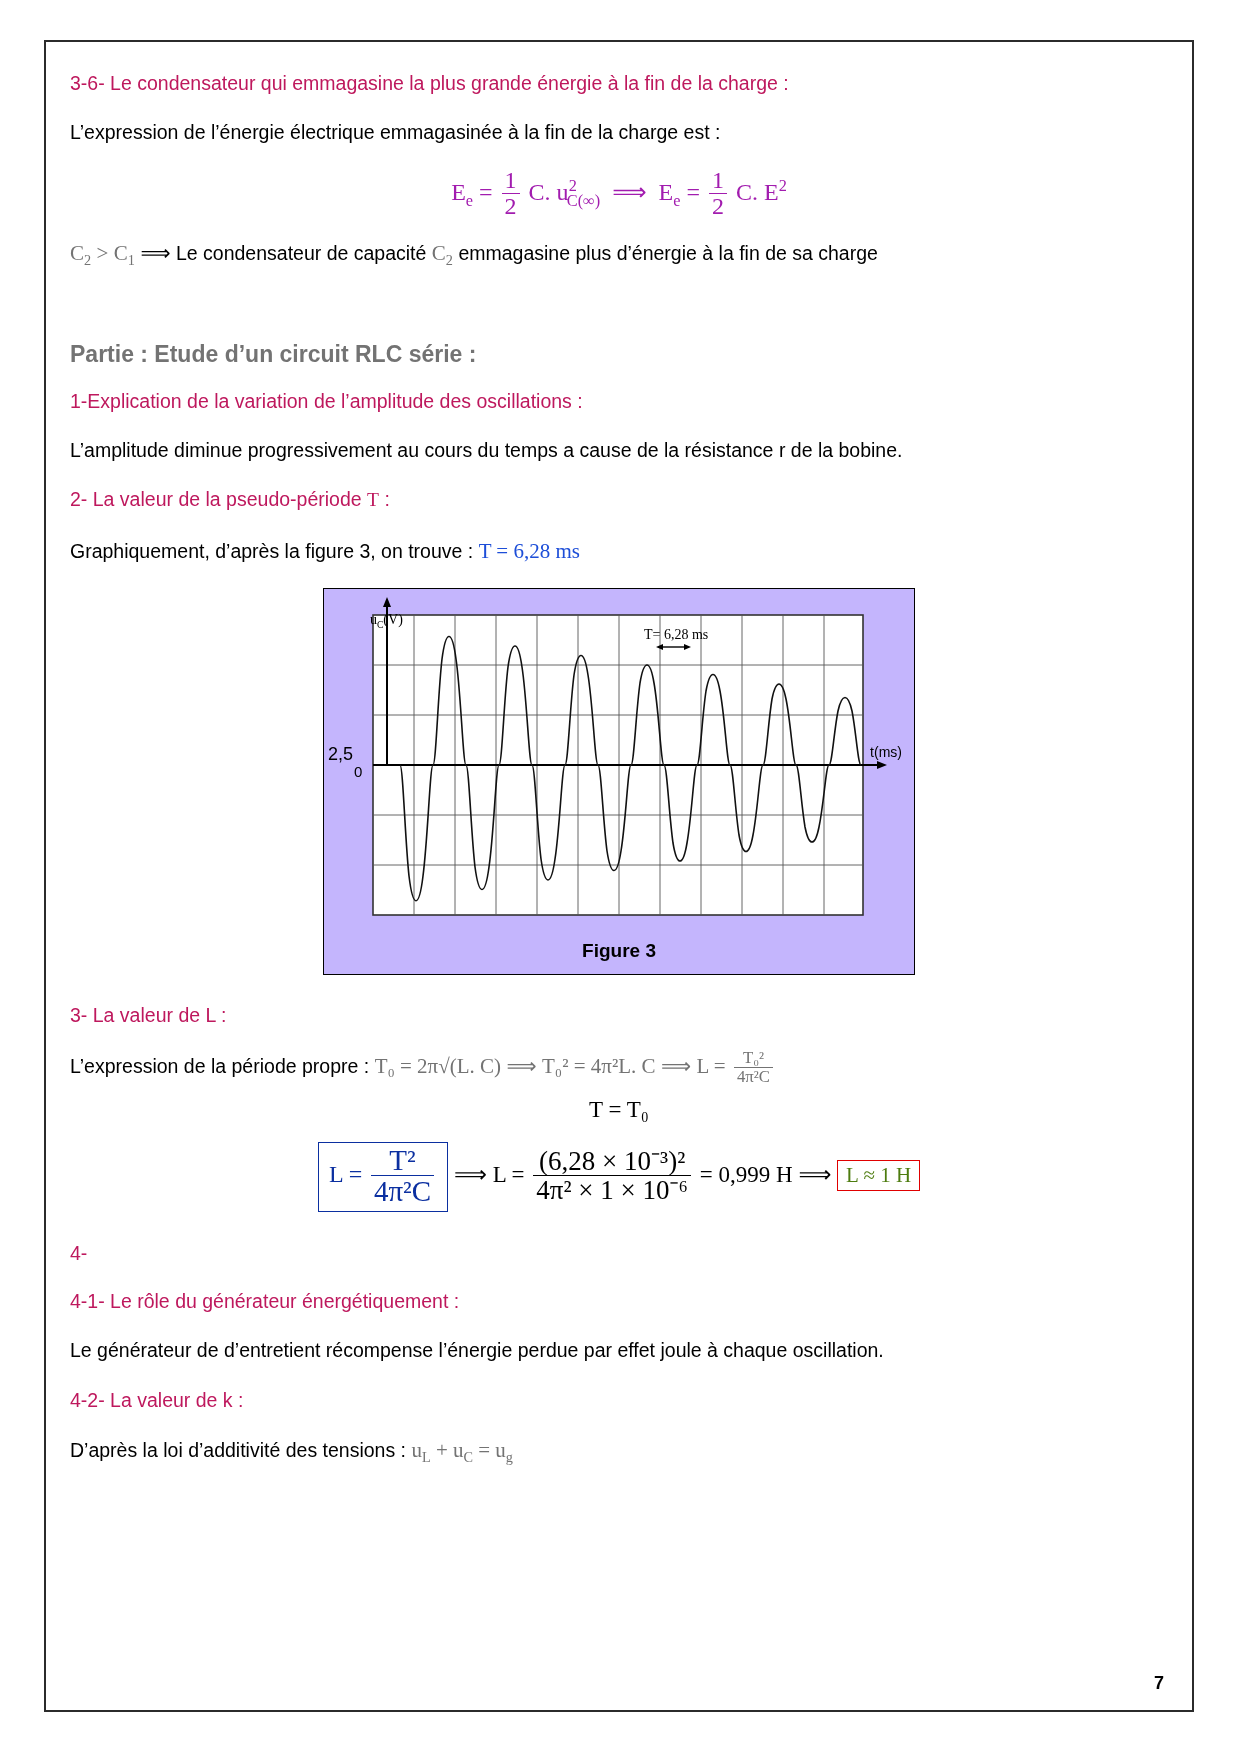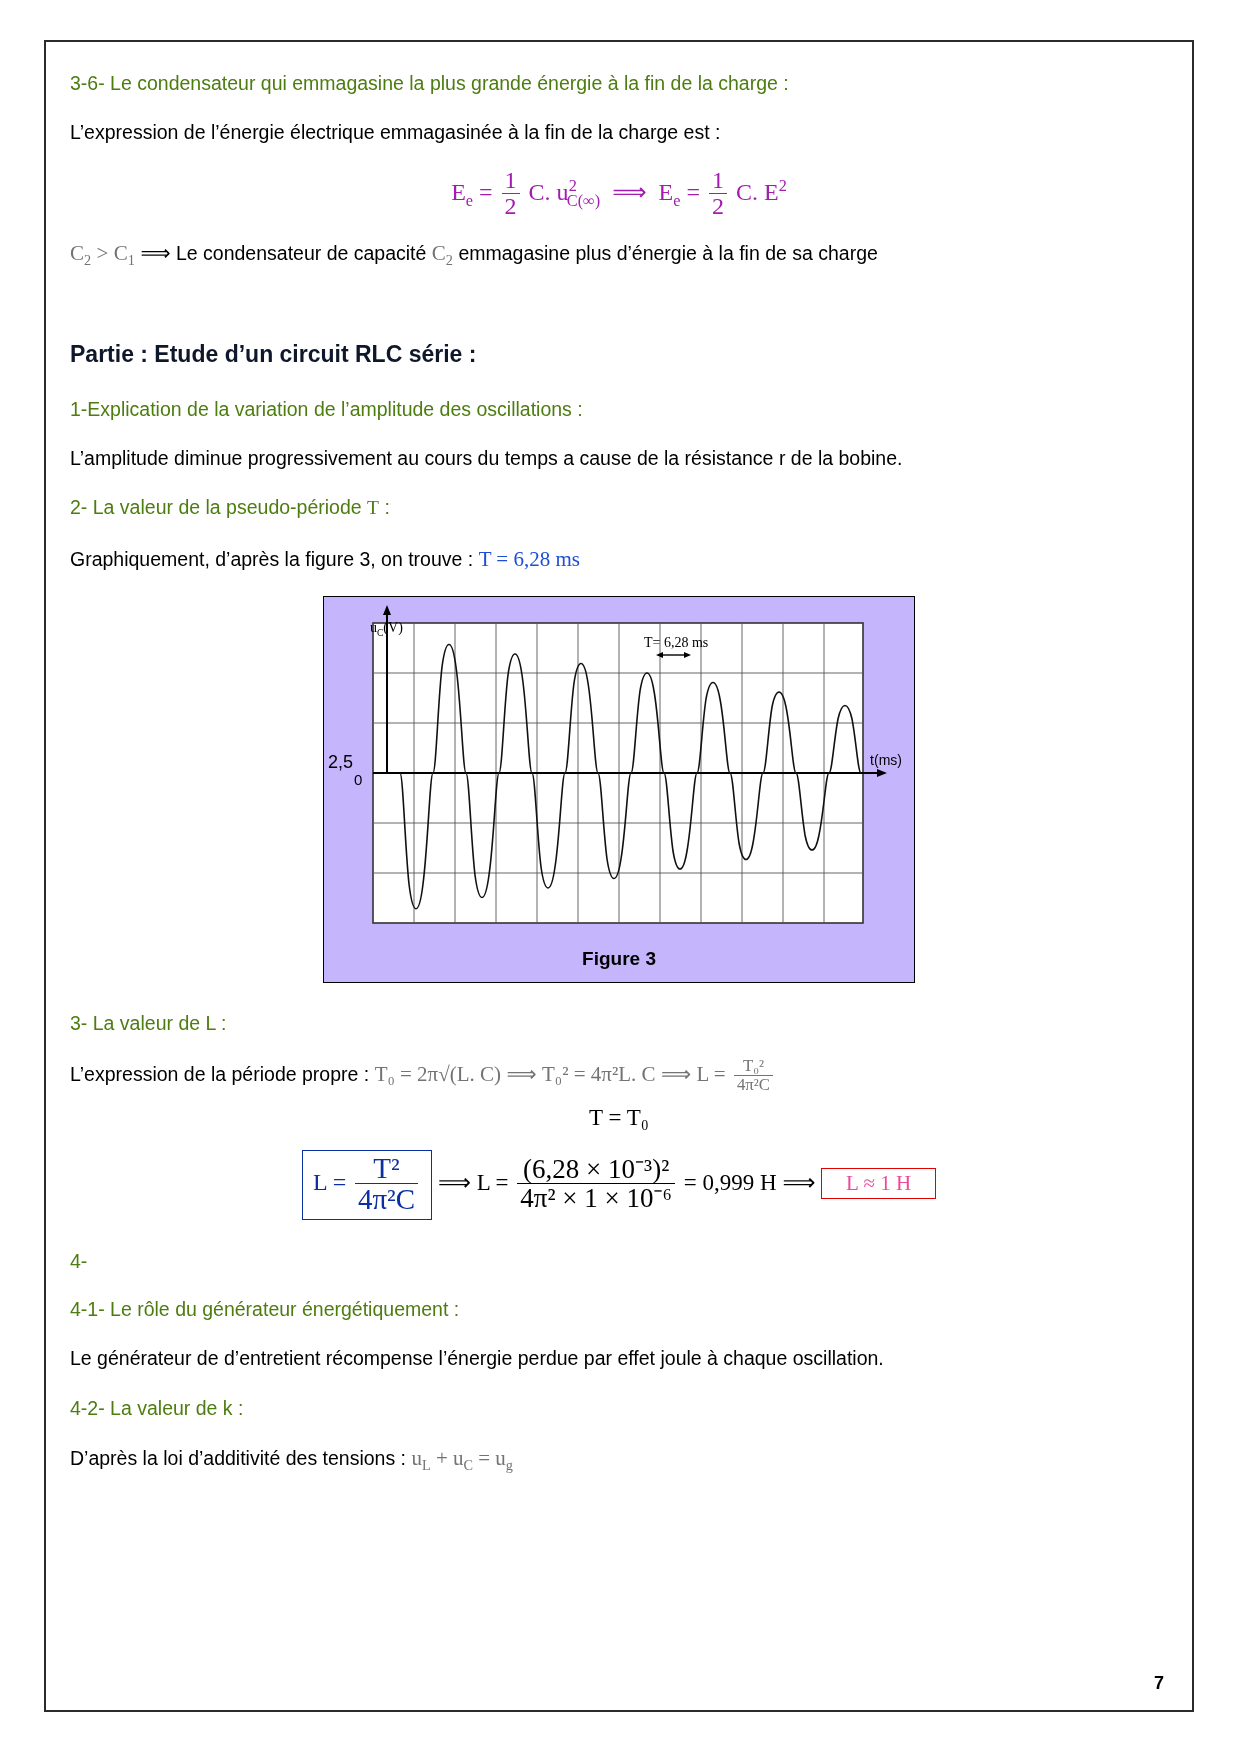--- a/index.html
+++ b/index.html
@@ -23,36 +23,36 @@
     box-sizing: border-box;
   }
   .content {
     position: absolute;
     left: 24px;
     top: 28px;
     right: 24px;
   }
 
   .pink {
-    color: #4d7c0f;
+    color: #be185d;
     font-size: 19.5px;
     margin: 0 0 22px 0;
     line-height: 1.35;
   }
   .black {
     color: #000000;
     font-size: 19.5px;
     margin: 0 0 22px 0;
     line-height: 1.45;
   }
   .green-title {
-    color: #0f172a;
+    color: #737373;
     font-size: 23px;
     font-weight: bold;
-    margin: 0 0 28px 0;
+    margin: 0 0 20px 0;
   }
   .blue {
     color: #a21caf;
   }
   .red {
     color: #1d4ed8;
   }
 
   .serif {
     font-family: "Liberation Serif", serif;
@@ -140,22 +140,22 @@
   
   .boxed {
     display: inline-block;
     border: 1.6px solid #0b2fa0;
     padding: 3px 10px;
     color: #0b2fa0;
   }
   .boxed-red {
     display: inline-block;
     border: 1.6px solid #e00000;
-    padding: 2px 24px;
-    color: #ec4899;
+    padding: 2px 8px;
+    color: #4d7c0f;
   }
 
   .formula-row {
     text-align: center;
     font-family: "Liberation Serif", serif;
     font-size: 23px;
     margin: 10px 0 18px 0;
   }
 
   .page-number {

